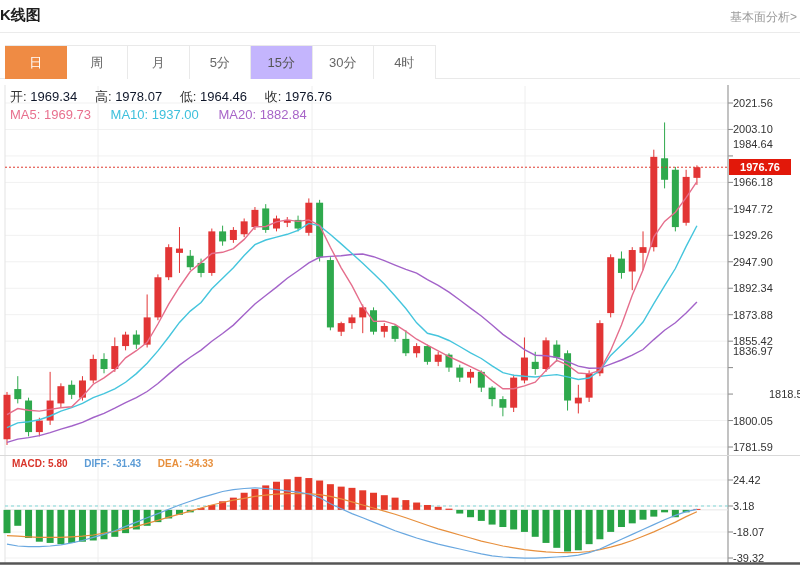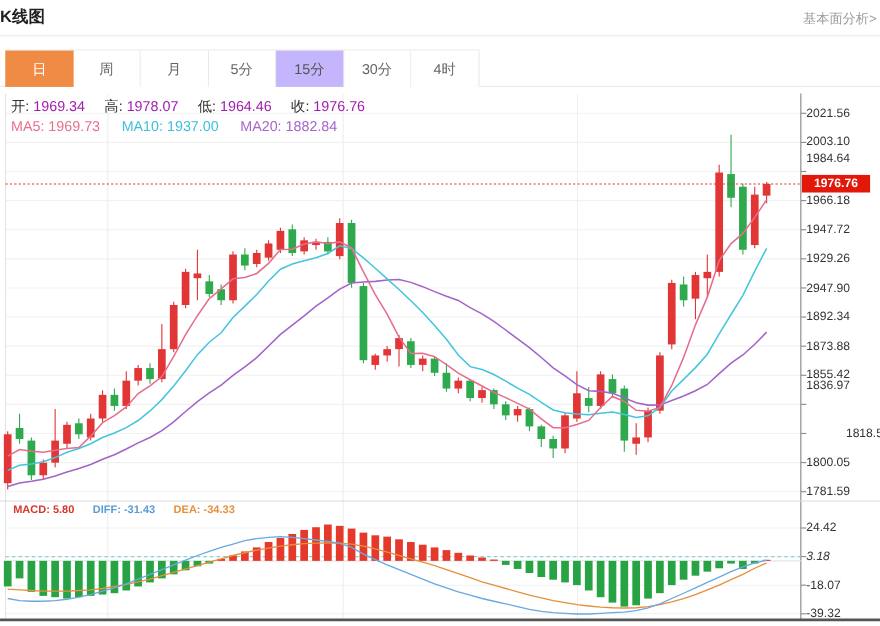--- a/index.html
+++ b/index.html
@@ -12,21 +12,21 @@
   .header-divider{position:absolute;left:0;top:32px;width:800px;height:1px;background:#ebebeb;}
   .tabbar{position:absolute;left:5px;top:45px;height:33px;display:flex;border-top:1px solid #e9e9e9;z-index:3;}
   .tab{width:61.5px;box-sizing:border-box;border-right:1px solid #e9e9e9;display:flex;align-items:center;
        justify-content:center;font-size:13px;color:#666;cursor:pointer;background:#fff;}
   .tab:first-child{border-left:1px solid #e9e9e9;}
   .tab.active{background:#ef8b44;color:#fff;border-color:#ef8b44;}
   .tab.hl{background:#c4b5fd;color:#555;}
   .tabbar-bottom{position:absolute;left:0;top:78px;width:800px;height:1px;background:#e9e9e9;}
   .quote-row{position:absolute;left:10px;top:88px;font-size:13px;color:#333;z-index:3;white-space:nowrap;}
   .quote-row .lbl{color:#333;}
-  .quote-row .v{color:#a21caf;margin-right:14px;}
+  .quote-row .v{color:#0f172a;margin-right:14px;}
   .ma-row{position:absolute;left:10px;top:107px;font-size:13px;z-index:3;white-space:nowrap;}
   .ma-row .g{margin-right:16px;}
   .ma5{color:#e8708e;} .ma10{color:#3ec0dc;} .ma20{color:#a765c8;}
   .macd-row{position:absolute;left:12px;top:458px;font-size:10px;z-index:3;white-space:nowrap;font-weight:bold;}
   .macd-row .g{margin-right:14px;}
   .c-macd{color:#d9352b;} .c-diff{color:#5b9bd5;} .c-dea{color:#e78f3c;}
   #chart{position:absolute;left:0;top:0;z-index:1;}
   .axis-label{position:absolute;left:733px;font-size:11px;color:#333;z-index:2;}
   .badge{position:absolute;left:729px;width:62px;height:16px;background:#e2180a;color:#fff;
          font-size:11px;font-weight:bold;display:flex;align-items:center;justify-content:center;z-index:4;}
@@ -330,18 +330,18 @@
       <div class="axis-label" style="top: 229.313px;">1929.26</div>
       <div class="axis-label" style="top: 255.776px;">2947.90</div>
       <div class="axis-label" style="top: 282.238px;">1892.34</div>
       <div class="axis-label" style="top: 308.701px;">1873.88</div>
       <div class="axis-label" style="top: 335.164px;">1855.42</div>
       <div class="axis-label" style="top: 345px;">1836.97</div>
       <div class="axis-label" style="top: 388.075px; margin-left: 36px;">1818.51</div>
       <div class="axis-label" style="top: 414.537px;">1800.05</div>
       <div class="axis-label" style="top: 441px;">1781.59</div>
       <div class="axis-label" style="top: 474px;">24.42</div>
-      <div class="axis-label" style="top: 499.992px; font-style: italic;">3.18</div>
+      <div class="axis-label" style="top: 499.992px;">3.18</div>
       <div class="axis-label" style="top: 525.996px;">-18.07</div>
       <div class="axis-label" style="top: 552px;">-39.32</div>
     </div>
   <div class="badge" style="top: 159.221px;">1976.76</div>
 </div>
 
 </body></html>

